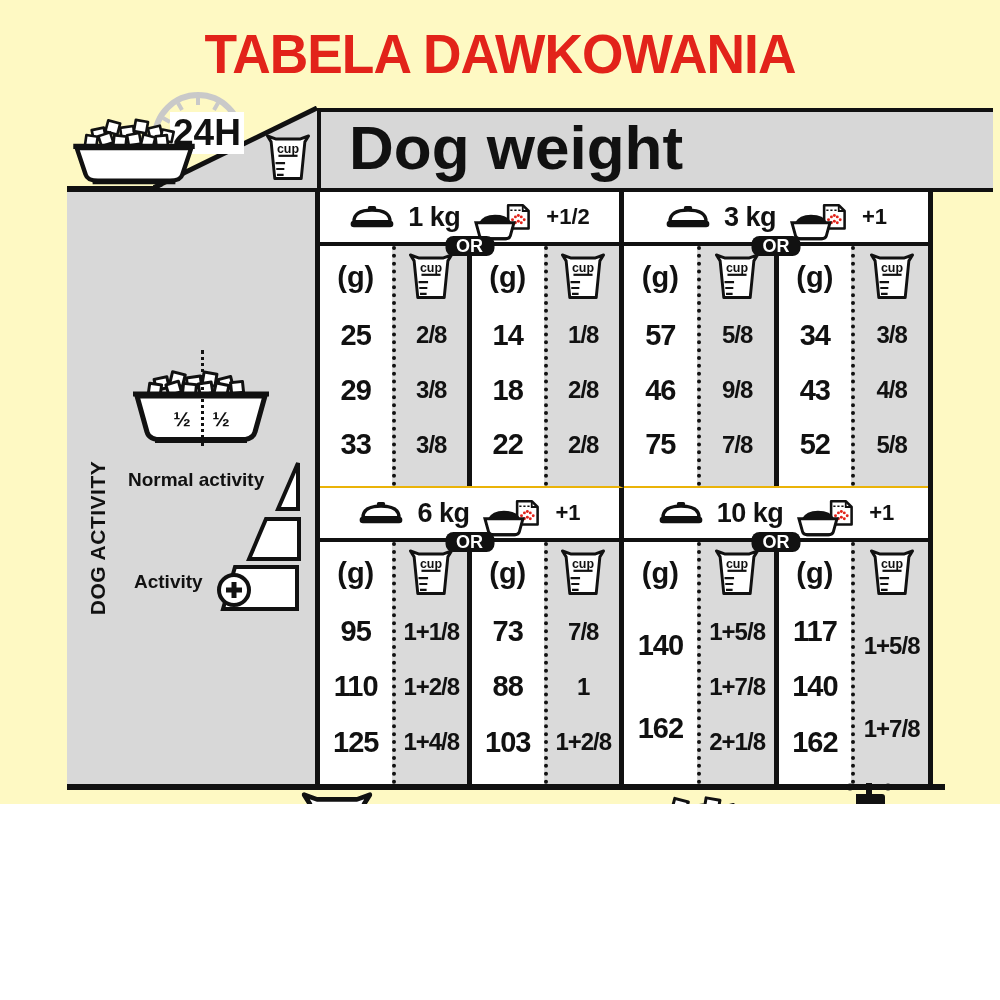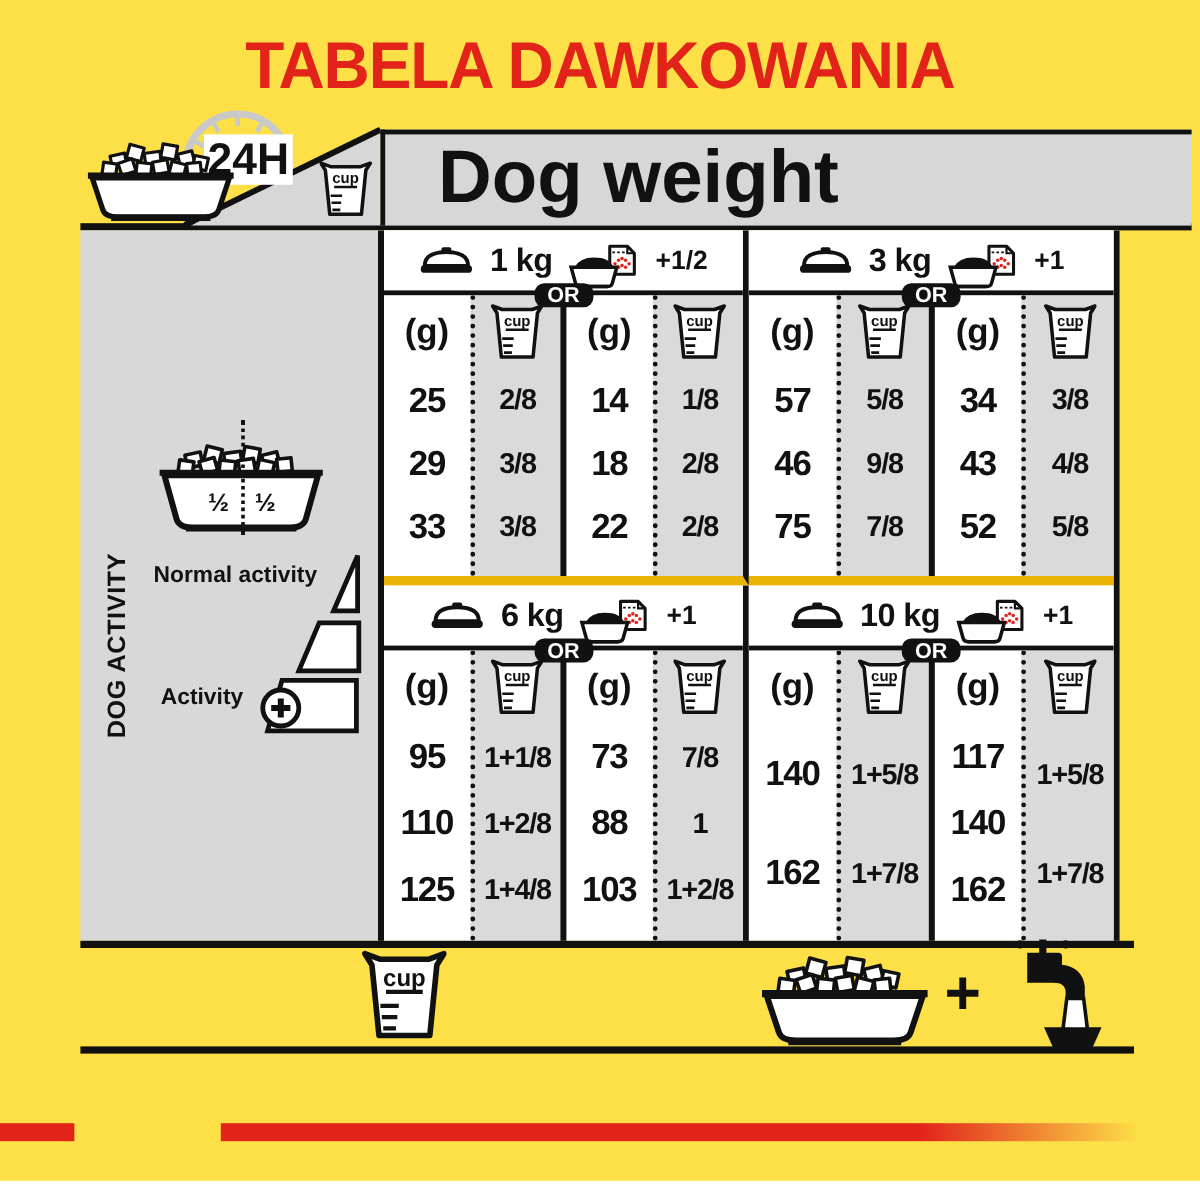--- a/index.html
+++ b/index.html
@@ -1,34 +1,34 @@
 <!DOCTYPE html>
 <html><head>
 <meta charset="utf-8">
 <style>
   html,body{margin:0;padding:0;background:#fff}
   body{width:1000px;height:1000px;font-family:"Liberation Sans",sans-serif;color:#111}
-  #stage{position:relative;width:1000px;height:984px;overflow:hidden;background:#fde047}
+  #stage{position:relative;width:1000px;height:804px;overflow:hidden;background:#fef9c3}
   .abs{position:absolute}
   .hline{position:absolute;background:#111}
 
   
   #title{position:absolute;left:0;right:0;top:22px;text-align:center;
          font-size:55px;font-weight:bold;letter-spacing:-1px;color:#e2231a;
          transform:scaleX(.97)}
 
   
   #clock{left:148px;top:88px;width:100px;height:100px}
   #h24{left:170px;top:112px;font-size:37px;font-weight:bold;background:#fff;padding:0 3px;z-index:3}
   #topbowl{left:68px;top:112px;width:132px;height:74px;z-index:4}
   #diag{left:153px;top:106px;width:164px;height:84px;z-index:1}
   #diagcup{left:266px;top:133px;width:44px;height:50px;z-index:2}
   #band{left:317px;top:108px;width:676px;height:80px;background:#d7d7d7;
         border-top:4px solid #111;border-left:4px solid #111;box-sizing:border-box;z-index:1}
-  #band span{display:block;padding-left:44px;font-size:62px;font-weight:bold;line-height:72px;letter-spacing:0}
+  #band span{display:block;padding-left:28px;font-size:62px;font-weight:bold;line-height:72px;letter-spacing:0}
 
   
   #sidebar{left:67px;top:192px;width:248px;height:592px;background:#d8d8d8}
   #sun{left:9px;top:174px;width:48px;height:48px}
   #halfbowl{left:58px;top:178px;width:152px;height:76px}
   #bowl-dotline{left:134px;top:158px;height:96px;border-left:3px dotted #111;width:0}
   #moon{left:201px;top:176px;width:34px;height:48px}
   #dogact{left:-57px;top:332px;width:180px;height:28px;transform:rotate(-90deg);
           text-align:center;font-size:21px;font-weight:bold;letter-spacing:.5px}
   #normlab{left:61px;top:277px;font-size:19px;font-weight:bold}
@@ -38,21 +38,21 @@
   #tri3{left:153px;top:372px;width:80px;height:48px}
   #plusc{left:147px;top:378px;width:40px;height:40px}
   #sidebar .abs{position:absolute}
 
   
   #quadwrap{position:absolute;left:315px;top:192px;width:618px;height:592px;
             border-left:5px solid #111;border-right:5px solid #111;box-sizing:border-box;
             display:grid;grid-template-columns:1fr 1fr;grid-template-rows:1fr 1fr;background:#fff}
   .quad{box-sizing:border-box;display:flex;flex-direction:column;min-width:0}
   .bR{border-right:5px solid #111}
-  .bB{border-bottom:8px solid #eab308}
+  .bB{border-bottom:2px solid #eab308}
   .qhead{flex:0 0 50px;height:50px;border-bottom:4px solid #111;display:flex;align-items:center;
          justify-content:center;gap:13px;position:relative;background:#fff}
   .wlab{font-size:27px;font-weight:bold;letter-spacing:-.5px}
   .xlab{font-size:22px;font-weight:bold}
   .ic-bowl{width:46px;height:25px;flex:0 0 auto}
   .ic-bag{width:60px;height:40px;margin-top:9px;flex:0 0 auto}
   .orb{position:absolute;left:50%;bottom:-14px;transform:translateX(-50%);background:#111;color:#fff;
        font-weight:bold;font-size:18px;line-height:16px;padding:2px 11px;border-radius:8px;z-index:5}
   .qbody{flex:1;display:flex;min-height:0}
   .col{flex:1 1 0;display:flex;flex-direction:column;padding-bottom:14px;box-sizing:border-box;min-width:0}
@@ -411,20 +411,21 @@
           <div class="val">162</div>
         </div>
         <div class="col cc">
           <div class="ihead">
               <svg class="ic-cup" viewBox="0 0 60 68">
                 <use href="#cup"></use>
               </svg>
             </div>
           <div class="val">1+5/8</div>
           <div class="val">1+7/8</div>
+          <div class="val">2+1/8</div>
         </div>
         <div class="col c2">
           <div class="ihead">(g)</div>
           <div class="val">117</div>
           <div class="val">140</div>
           <div class="val">162</div>
         </div>
         <div class="col cc">
           <div class="ihead">
               <svg class="ic-cup" viewBox="0 0 60 68">

